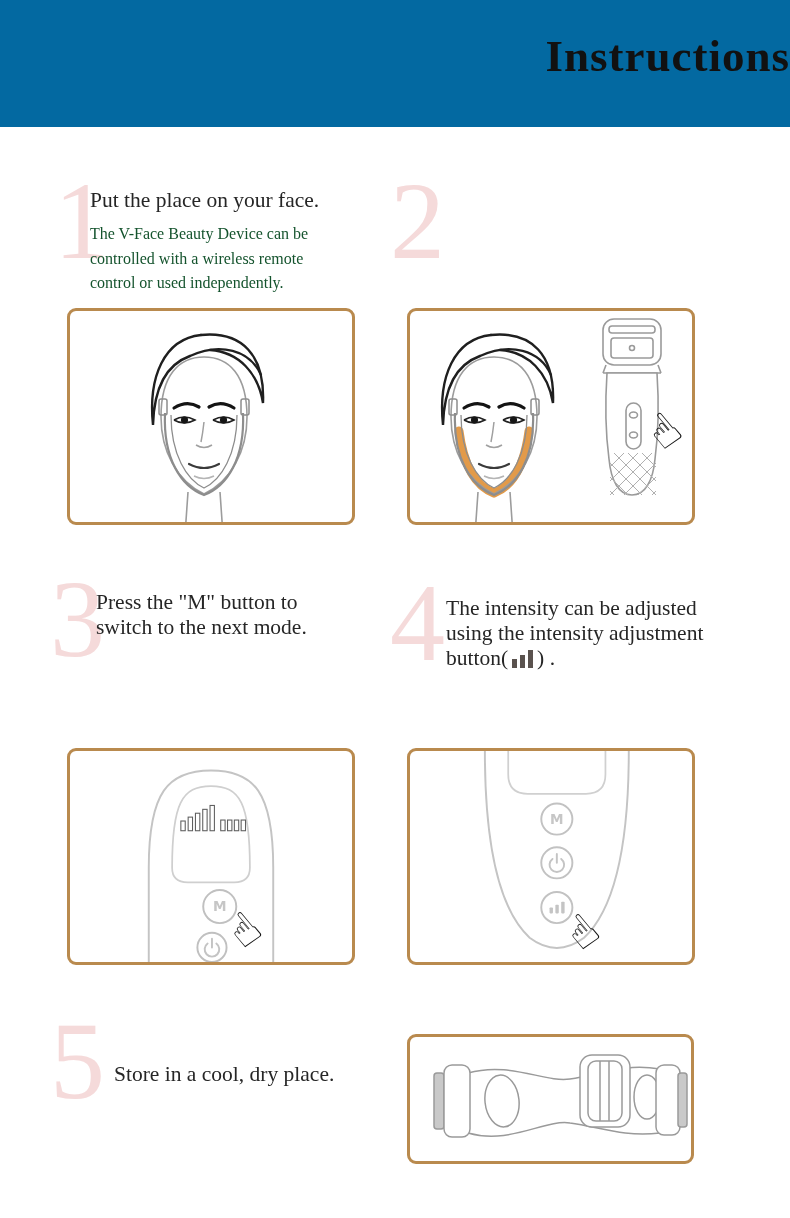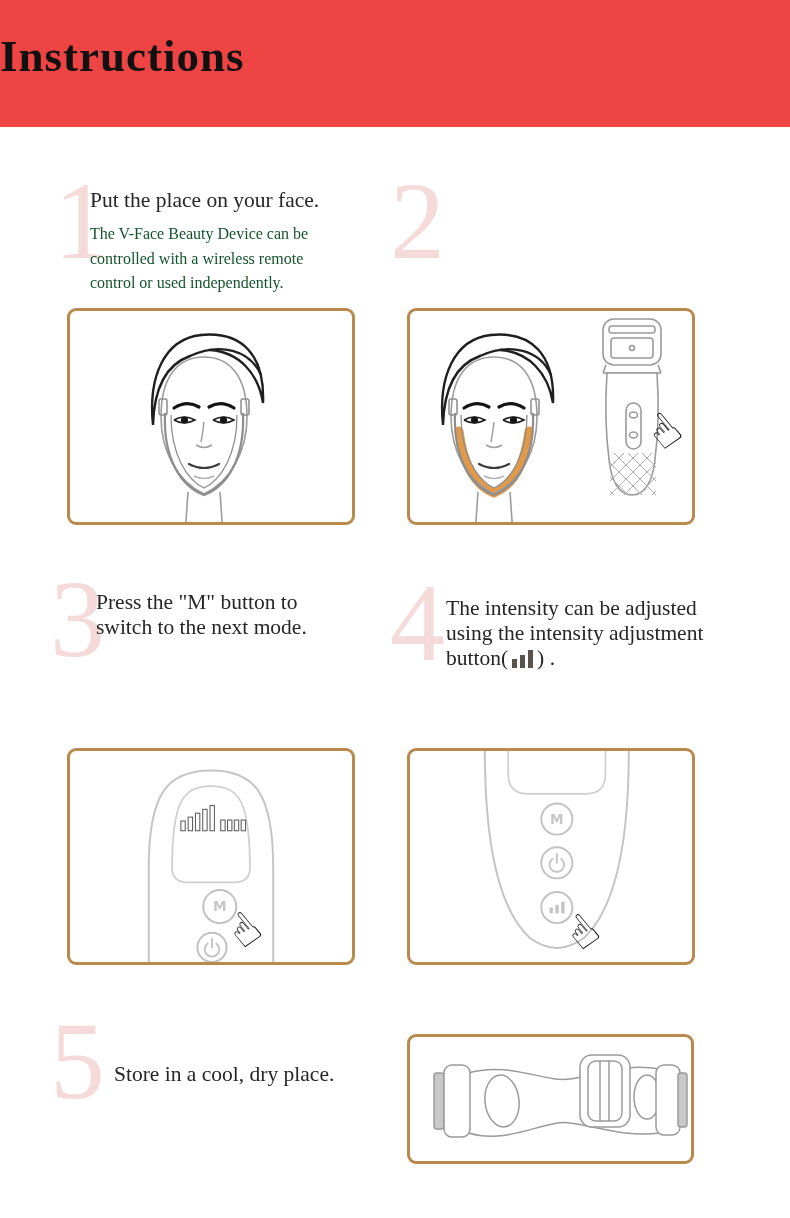--- a/index.html
+++ b/index.html
@@ -1,22 +1,22 @@
 <!DOCTYPE html>
 <html><head>
 <meta charset="utf-8">
 <style>
   html,body{margin:0;padding:0;background:#ffffff;}
   .page{
     position:relative;width:790px;height:1218px;background:#ffffff;overflow:hidden;
     font-family:"Liberation Serif","DejaVu Serif",serif;color:#262626;
   }
   .masthead{
-    position:absolute;left:0;top:0;width:790px;height:127px;background:#ef4444;
-    display:flex;align-items:flex-start;justify-content:flex-start;
+    position:absolute;left:0;top:0;width:790px;height:127px;background:#0369a1;
+    display:flex;align-items:flex-start;justify-content:flex-end;
   }
   .masthead h1{
     margin:0;padding-top:30px;font-size:45px;font-weight:bold;letter-spacing:1px;color:#111;
   }
   .stepnum{
     position:absolute;font-size:110px;line-height:1;color:#f5dada;font-weight:normal;
   }
   .h1line{
     position:absolute;font-size:21.5px;line-height:25px;white-space:pre-line;color:#262626;
   }

